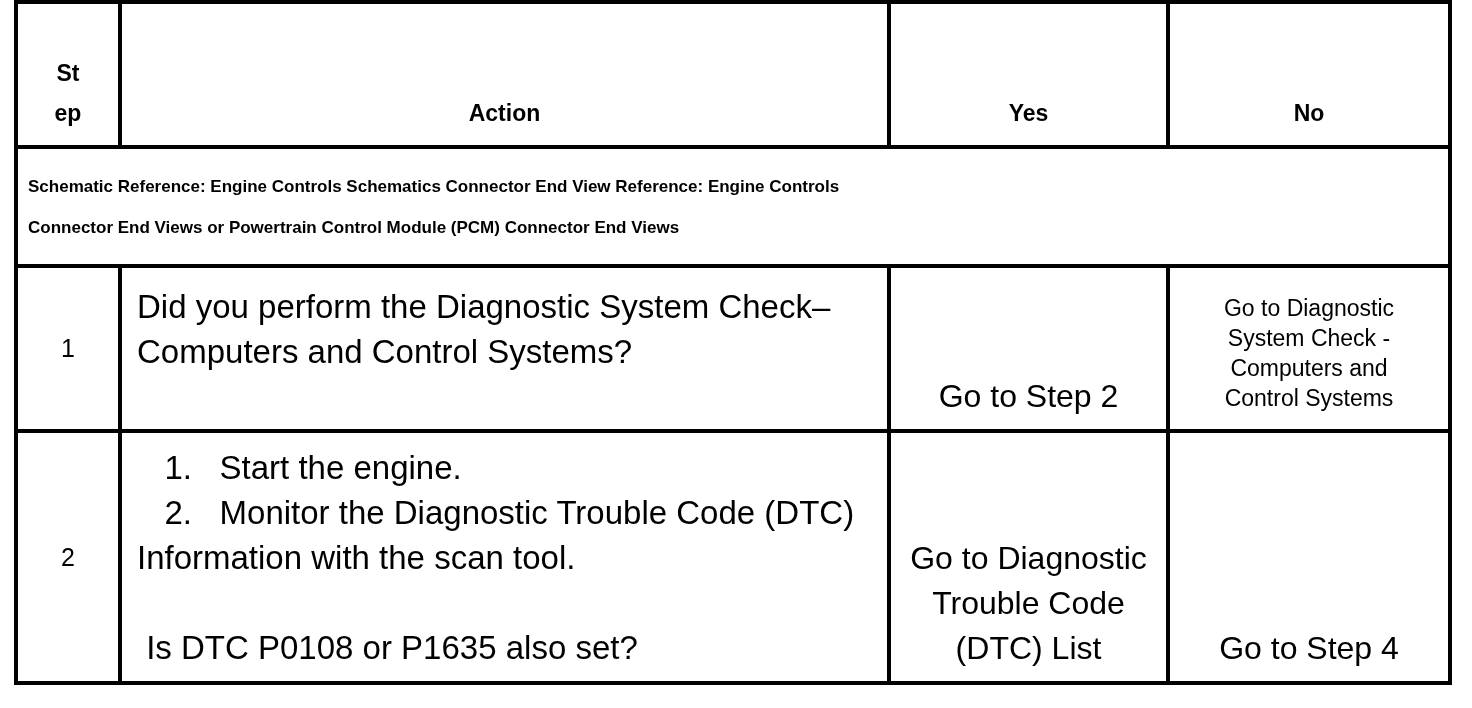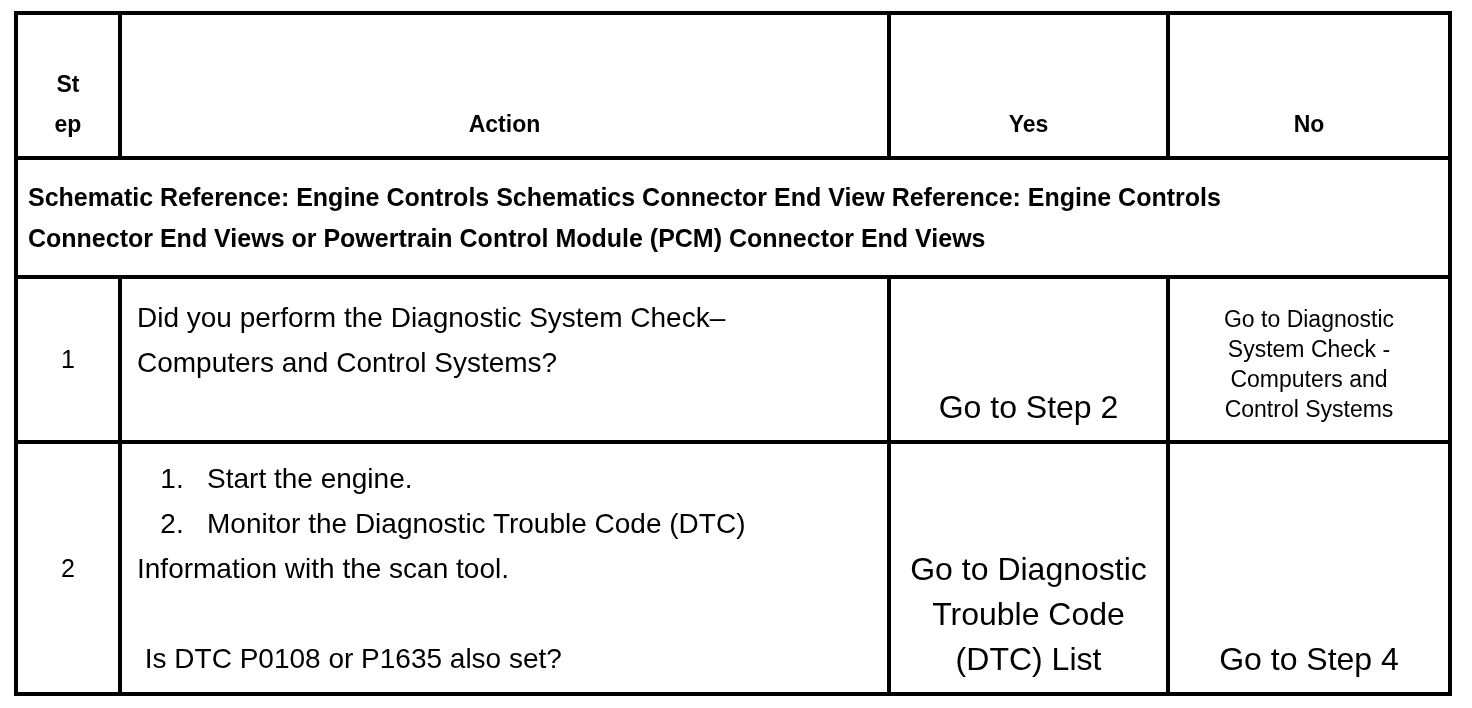--- a/index.html
+++ b/index.html
@@ -11,21 +11,21 @@
     height: 708px;
     background: #ffffff;
     color: #000000;
     font-family: "Liberation Sans", sans-serif;
     position: relative;
     overflow: hidden;
   }
   table.diag {
     position: absolute;
     left: 14px;
-    top: 11px;
+    top: 0;
     width: 1434px;
     border-collapse: collapse;
     table-layout: fixed;
   }
   table.diag th,
   table.diag td {
     border: 4px solid #000000;
     overflow: hidden;
   }
   
@@ -43,35 +43,35 @@
     font-weight: bold;
     font-size: 23px;
     line-height: 40px;
     vertical-align: bottom;
     text-align: center;
     padding: 0 0 12px 0;
     white-space: pre-line;
   }
   td.note {
     font-weight: bold;
-    font-size: 25px;
+    font-size: 17px;
     line-height: 41px;
     vertical-align: middle;
     text-align: left;
     padding: 0 16px 0 10px;
     white-space: pre-line;
   }
   td.step {
     font-size: 25px;
     text-align: center;
     vertical-align: middle;
     padding: 0;
   }
   td.action {
-    font-size: 28px;
+    font-size: 33px;
     line-height: 45px;
     vertical-align: top;
     text-align: left;
     padding: 16px 10px 0 15px;
     white-space: pre-wrap;
   }
   tr.r-body2 td.action { padding-top: 12px; }
   td.yes, td.no {
     font-size: 32px;
     line-height: 45px;

